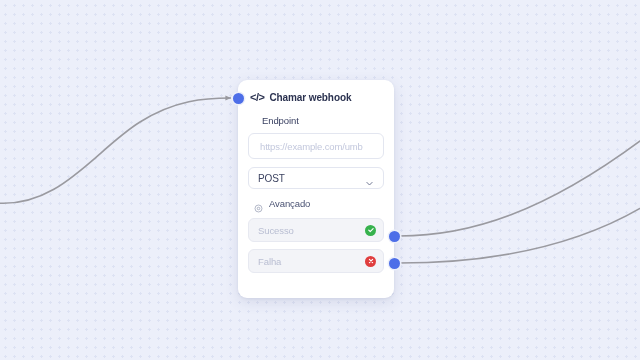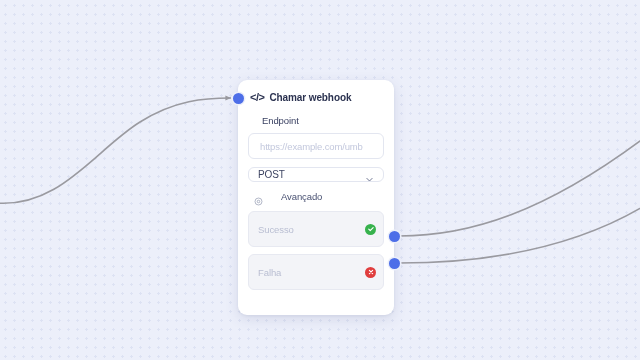--- a/index.html
+++ b/index.html
@@ -92,21 +92,21 @@
   }
   .input-box .placeholder {
     font-size: 9.5px;
     color: #c3c8dd;
     white-space: nowrap;
     overflow: hidden;
     letter-spacing: -0.15px;
   }
 
   .select-box {
-    height: 15px;
+    height: 22px;
     border: 1px solid #e3e6f0;
     border-radius: 6px;
     background: #ffffff;
     display: flex;
     align-items: center;
     justify-content: space-between;
     padding: 0 9px;
     box-sizing: border-box;
     margin-bottom: 9px;
   }
@@ -117,32 +117,32 @@
   }
   .chevron {
     width: 9px;
     height: 9px;
     display: block;
   }
 
   .advanced-row {
     display: flex;
     align-items: center;
-    gap: 18px;
+    gap: 6px;
     margin: 0 0 9px 6px;
   }
   .gear-icon { width: 9px; height: 9px; display: block; }
   .advanced-label {
     font-size: 9.5px;
     color: #4a5273;
     letter-spacing: -0.1px;
   }
 
   .out-field {
-    height: 36px;
+    height: 24px;
     border: 1px solid #e7e9f1;
     border-radius: 6px;
     background: #f3f4f8;
     display: flex;
     align-items: center;
     justify-content: space-between;
     padding: 0 7px 0 9px;
     box-sizing: border-box;
     margin-bottom: 7px;
   }

